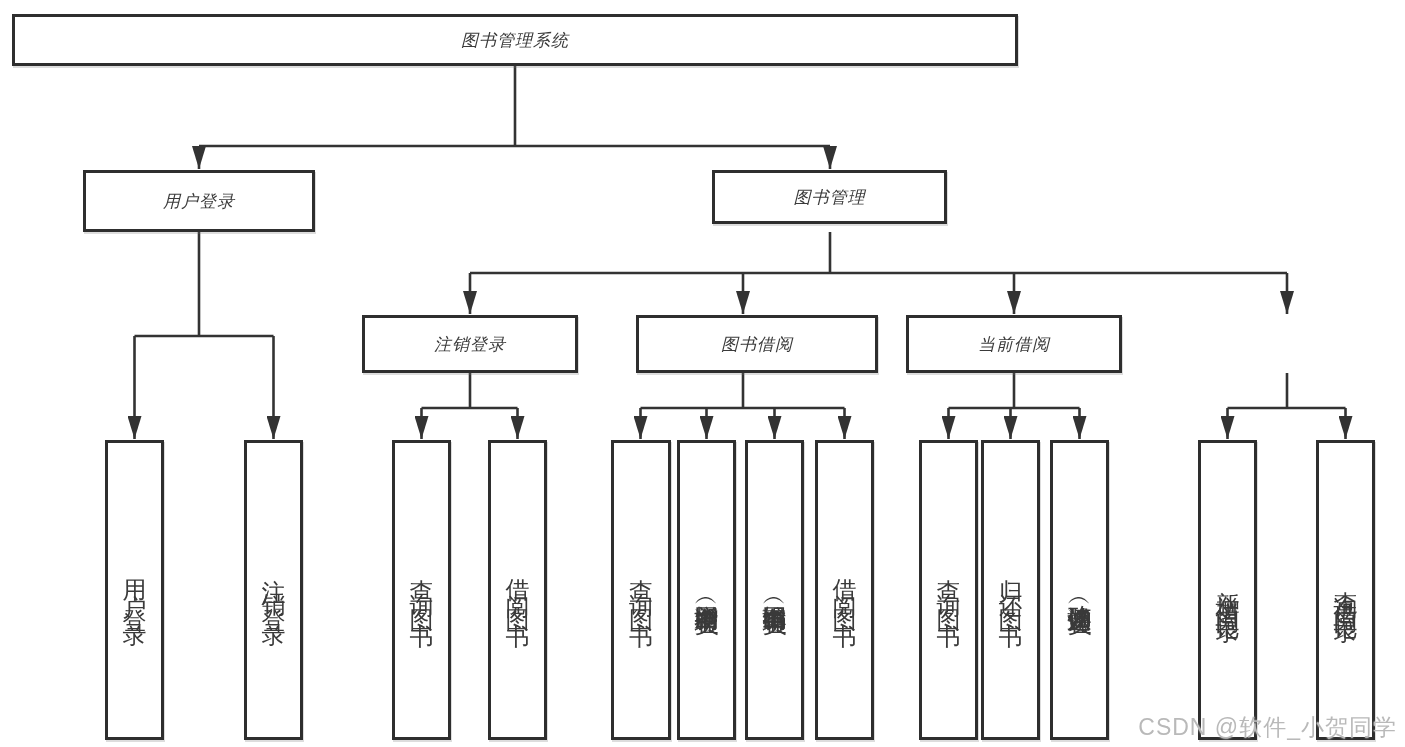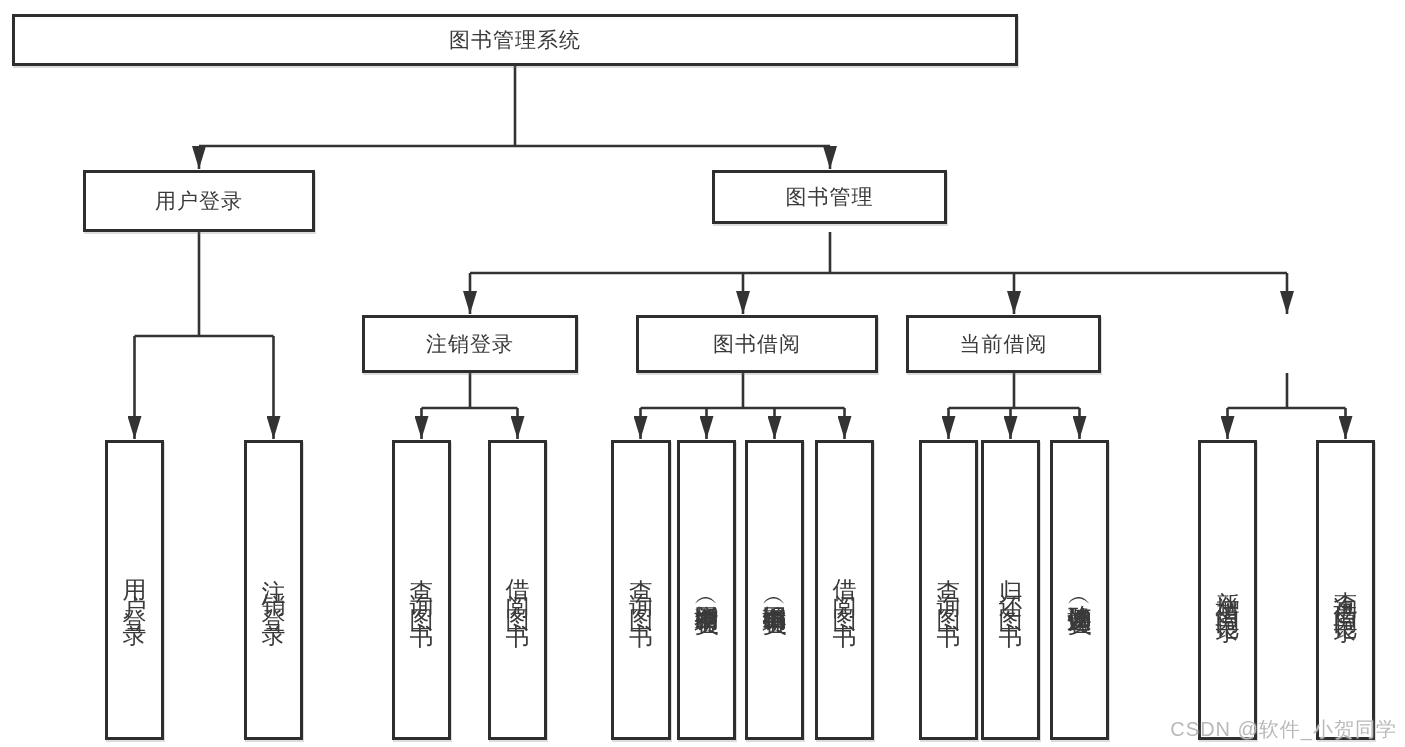--- a/index.html
+++ b/index.html
@@ -6,31 +6,31 @@
   .canvas{
     position:relative;width:1405px;height:747px;background:#ffffff;
     font-family:"Liberation Sans",sans-serif;overflow:hidden;
   }
   svg.connectors{position:absolute;left:0;top:0;width:1405px;height:747px;z-index:1;}
   .node{
     position:absolute;box-sizing:border-box;background:#ffffff;
     border:3px solid #2e2e2e;display:flex;align-items:center;justify-content:center;
     color:#3a3a3a;z-index:2;box-shadow:1px 2px 0 rgba(120,120,120,.25);
   }
-  .node .hlabel{font-size:21px;letter-spacing:1px;white-space:nowrap;}
+  .node .hlabel{font-size:17px;letter-spacing:1px;white-space:nowrap;font-style:italic;}
   .leaf .vlabel{
     writing-mode:vertical-rl;text-orientation:mixed;
     font-size:24px;line-height:1;white-space:nowrap;
   }
   .ls-wide{letter-spacing:15px;}
   .ls-mid{letter-spacing:6px;}
   .ls-tight{letter-spacing:1px;}
   .watermark{
     position:absolute;right:8px;bottom:4px;z-index:5;
-    color:#b9b9b9;font-size:20px;letter-spacing:1px;white-space:nowrap;
+    color:#b9b9b9;font-size:23px;letter-spacing:1px;white-space:nowrap;
     text-shadow:0 0 2px #ffffff;
   }
 </style>
 </head>
 <body>
 
 <div class="canvas">
 
   <svg class="connectors" viewBox="0 0 1405 747" xmlns="http://www.w3.org/2000/svg">
     <defs>
@@ -78,21 +78,21 @@
   <div class="node" style="left:712px;top:170px;width:235px;height:54px">
     <span class="hlabel">图书管理</span>
   </div>
 
   <div class="node" style="left:362px;top:315px;width:216px;height:58px">
     <span class="hlabel">注销登录</span>
   </div>
   <div class="node" style="left:636px;top:315px;width:242px;height:58px">
     <span class="hlabel">图书借阅</span>
   </div>
-  <div class="node" style="left:906px;top:315px;width:195px;height:58px">
+  <div class="node" style="left:906px;top:315px;width:216px;height:58px">
     <span class="hlabel">当前借阅</span>
   </div>
 
   <div class="node leaf" style="left:105px;top:440px;width:59px;height:300px">
     <span class="vlabel ls-wide">用户登录</span>
   </div>
   <div class="node leaf" style="left:244px;top:440px;width:59px;height:300px">
     <span class="vlabel ls-wide">注销登录</span>
   </div>
 

